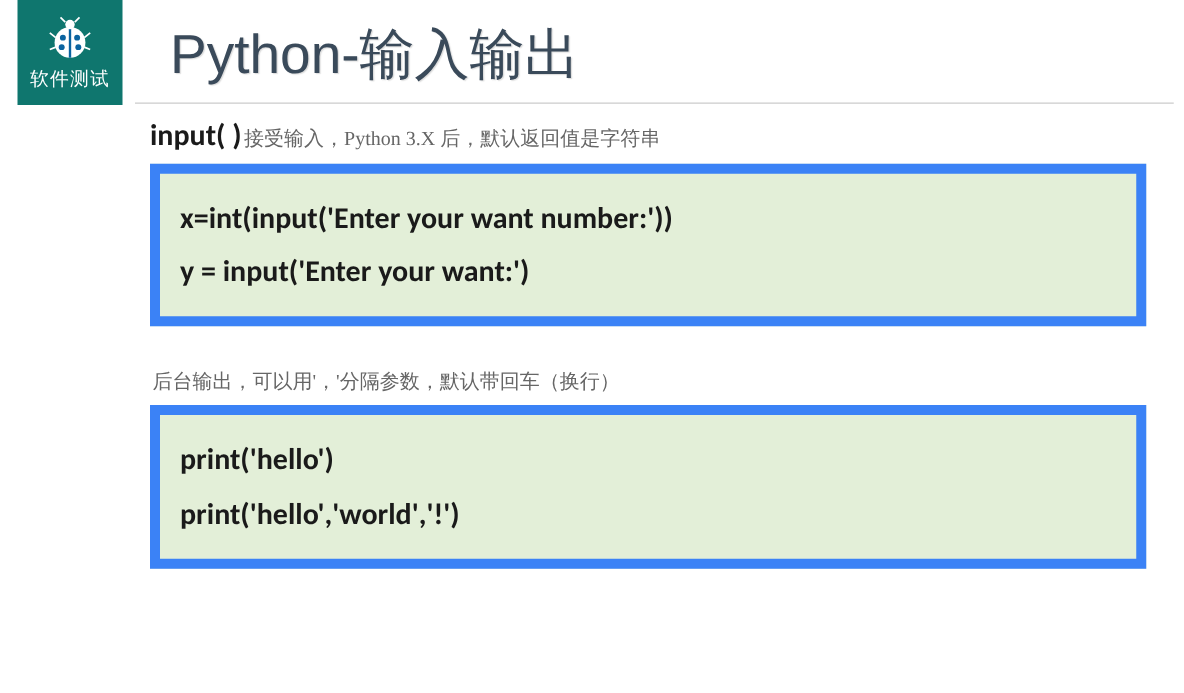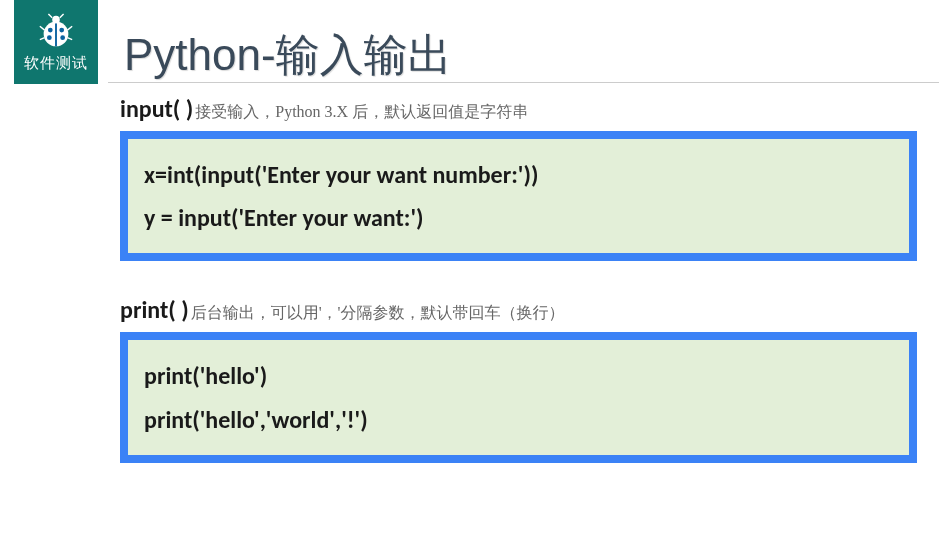--- a/index.html
+++ b/index.html
@@ -35,26 +35,25 @@
       justify-content: center;
     }
     .logo-text {
       font-size: 15px;
       margin-top: 2px;
       letter-spacing: 1px;
     }
     .title {
       position: absolute;
       top: 14px;
-      left: 124px;
+      left: 136px;
       font-size: 44px;
       color: #3a4a5a;
       font-weight: 400;
       text-shadow: 1px 1px 1px rgba(0,0,0,0.15);
-      margin-top: 12px;
     }
     .title-underline {
       position: absolute;
       top: 82px;
       left: 108px;
       right: 8px;
       height: 1px;
       background: #cccccc;
     }
     .content {
@@ -135,21 +134,20 @@
     <span class="func-name">input( )</span>
     <span class="func-desc">接受输入，Python 3.X 后，默认返回值是字符串</span>
   </div>
   <div class="code-box">
     <div class="code-line">x=int(input('Enter your want number:'))</div>
     <div class="code-line">y = input('Enter your want:')</div>
   </div>
 
   <div class="section2">
     <div class="section-header">
-      <span class="func-name">print( )</span>
       <span class="func-desc">后台输出，可以用'，'分隔参数，默认带回车（换行）</span>
     </div>
     <div class="code-box">
       <div class="code-line">print('hello')</div>
       <div class="code-line">print('hello','world','!')</div>
     </div>
   </div>
 </div>
 
 </body></html>

